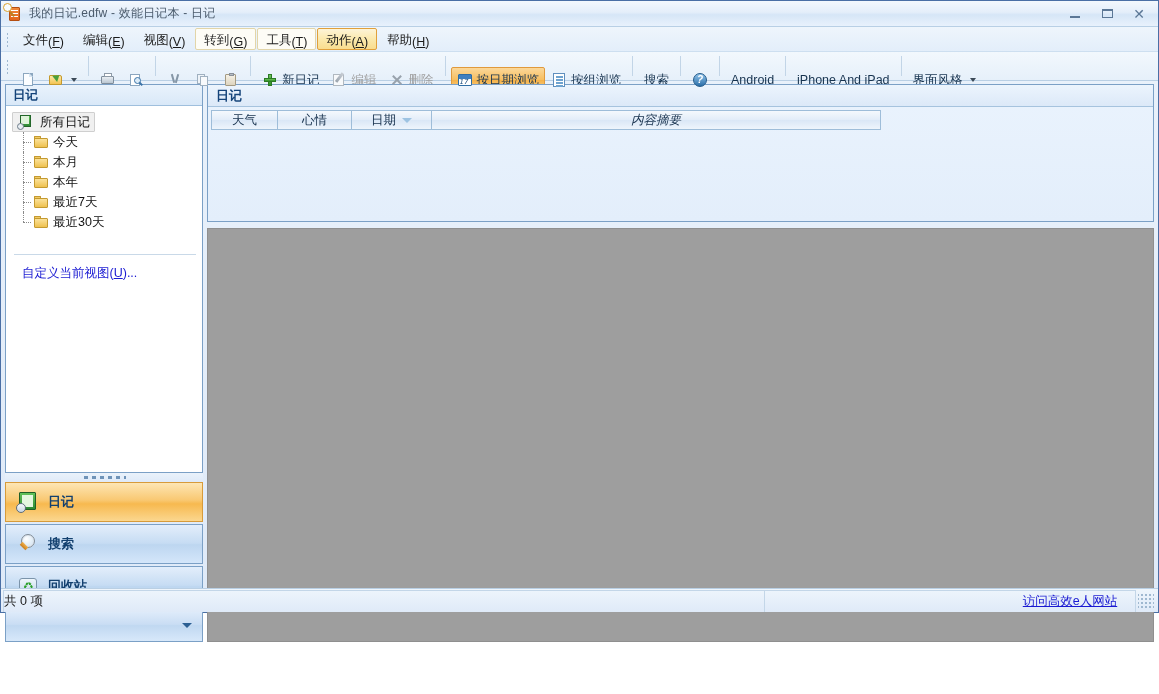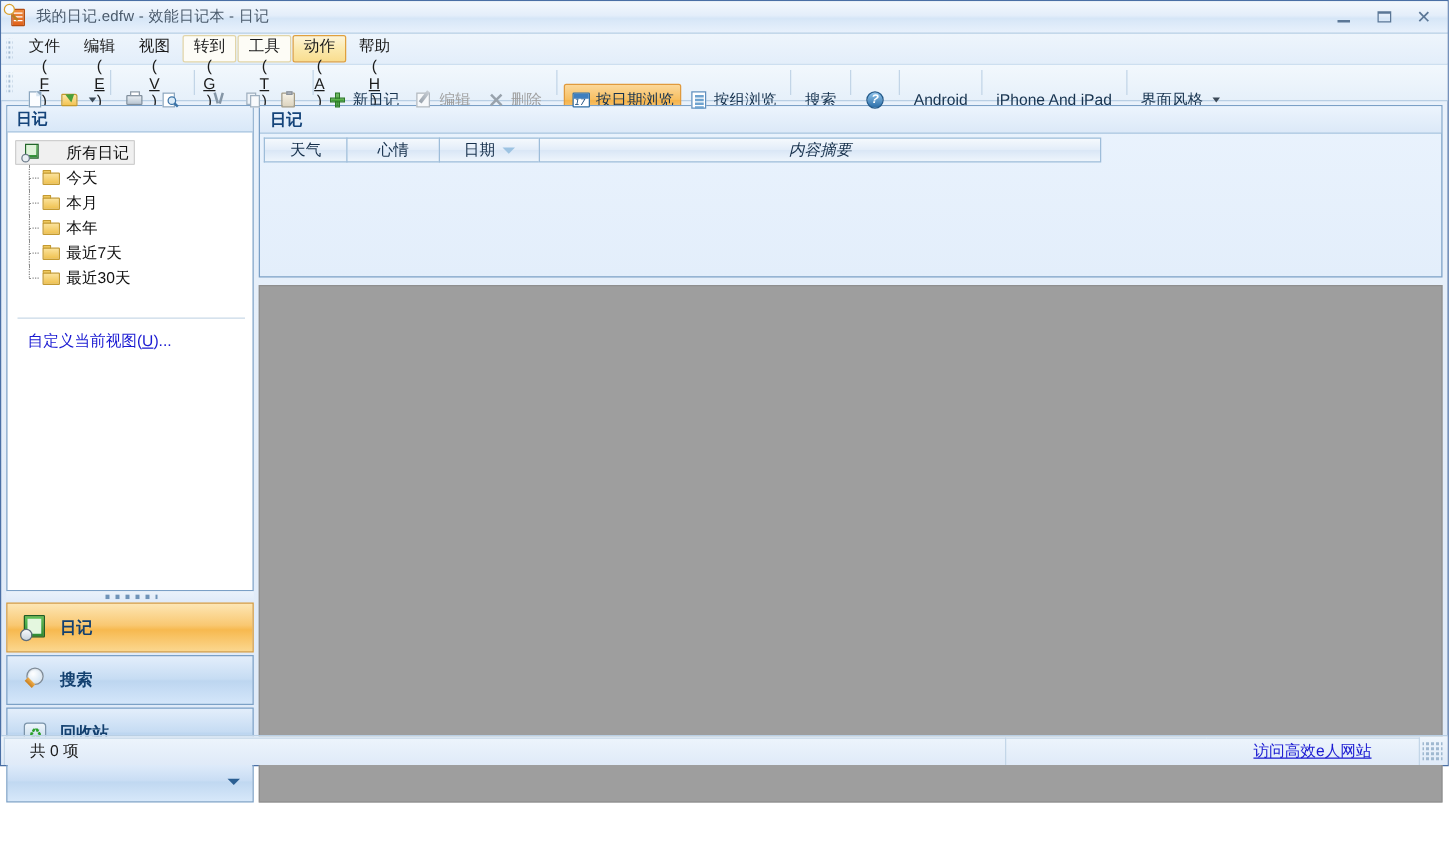--- a/index.html
+++ b/index.html
@@ -54,23 +54,23 @@
     background:linear-gradient(180deg,#eef5fc 0%,#e3eefa 100%);
     border-bottom:1px solid #cddff0;
     padding-left:4px;
   }
   .grip{
     width:5px;height:16px;margin-right:4px;flex:none;
     background-image:radial-gradient(circle,#9fb8d0 35%,transparent 36%);
     background-size:3px 4px;background-position:1px 1px;
   }
   .menu-item{
-    height:20px;padding:0 8px;display:flex;align-items:center;
+    height:20px;padding:0 8px;display:flex;align-items:flex-end;
     color:#1b1b1b;font-size:12.5px;white-space:nowrap;
-    border:1px solid transparent;border-radius:2px;margin-right:1px;flex-direction:column;
+    border:1px solid transparent;border-radius:2px;margin-right:1px;
   }
   .menu-item .u{text-decoration:underline;}
   .menu-item.framed{border-color:#e2d5a8;background:#fdfcf6;}
   .menu-item.hot{
     border-color:#e0a03c;
     background:linear-gradient(180deg,#fdf4d8 0%,#fbe9ad 50%,#f9dd8f 100%);
   }
 
   
   .toolbar{
@@ -142,21 +142,21 @@
   .navtree-box{
     border:1px solid #7ba0c6;background:#fff;flex:1;display:flex;flex-direction:column;min-height:0;
   }
   .pane-header{
     height:20px;display:flex;align-items:center;padding-left:7px;
     background:linear-gradient(180deg,#e9f2fc 0%,#d9e8f8 100%);
     border-bottom:1px solid #9fbfdd;
     color:#15447a;font-weight:bold;font-size:12.5px;
   }
   .tree{padding:6px 4px 4px 6px;flex:1;overflow:hidden;}
-  .tree-root{display:flex;align-items:center;gap:20px;height:18px;padding:0 4px;width:fit-content;
+  .tree-root{display:flex;align-items:center;gap:7px;height:18px;padding:0 4px;width:fit-content;
     border:1px solid #cfcfcf;background:#f0f0f0;border-radius:1px;}
   .tree-child{display:flex;align-items:center;gap:4px;height:20px;padding-left:22px;position:relative;}
   .tree-child:before{content:"";position:absolute;left:11px;top:0;bottom:0;border-left:1px dotted #8a8a8a;}
   .tree-child:after{content:"";position:absolute;left:11px;top:10px;width:8px;border-top:1px dotted #8a8a8a;}
   .tree-child.last:before{bottom:10px;}
   .tree-label{font-size:12.5px;color:#111;white-space:nowrap;}
   .ico-book{width:16px;height:16px;position:relative;flex:none;}
   .ico-book .cov{position:absolute;left:3px;top:1px;width:11px;height:12px;background:linear-gradient(180deg,#5dbb55 0%,#2f8b35 100%);border:1px solid #23662a;box-sizing:border-box;}
   .ico-book .pg{position:absolute;left:4px;top:2px;width:8px;height:8px;background:#dff3da;}
   .ico-book .clk{position:absolute;left:0;bottom:0;width:7px;height:7px;border-radius:50%;background:#e9eef3;border:1px solid #6d7b89;box-sizing:border-box;}
@@ -236,21 +236,21 @@
   }
 
   
   .statusbar{
     position:absolute;left:0;right:0;bottom:0;height:23px;
     display:flex;align-items:center;
     background:linear-gradient(180deg,#eef5fc 0%,#dfeaf8 100%);
     border-top:1px solid #b9cfe4;
   }
   .sb-cell{
-    height:21px;display:flex;align-items:center;padding:0 20px;
+    height:21px;display:flex;align-items:center;padding:0 0;
     border:1px solid #c3d6e8;border-left:none;border-bottom:none;
     color:#1b1b1b;font-size:12.5px;
   }
   .sb-left{flex:none;min-width:760px;border-left:1px solid #c3d6e8;margin-left:2px;}
   .sb-mid{flex:1;border-right:none;}
   .sb-link{flex:none;min-width:130px;justify-content:center;}
   .sb-link a{color:#1a1ad2;text-decoration:underline;font-size:12.5px;}
   .sb-grip{
     width:16px;height:16px;margin:0 4px 0 2px;flex:none;
     background-image:radial-gradient(circle,#9fb8d0 40%,transparent 41%);

